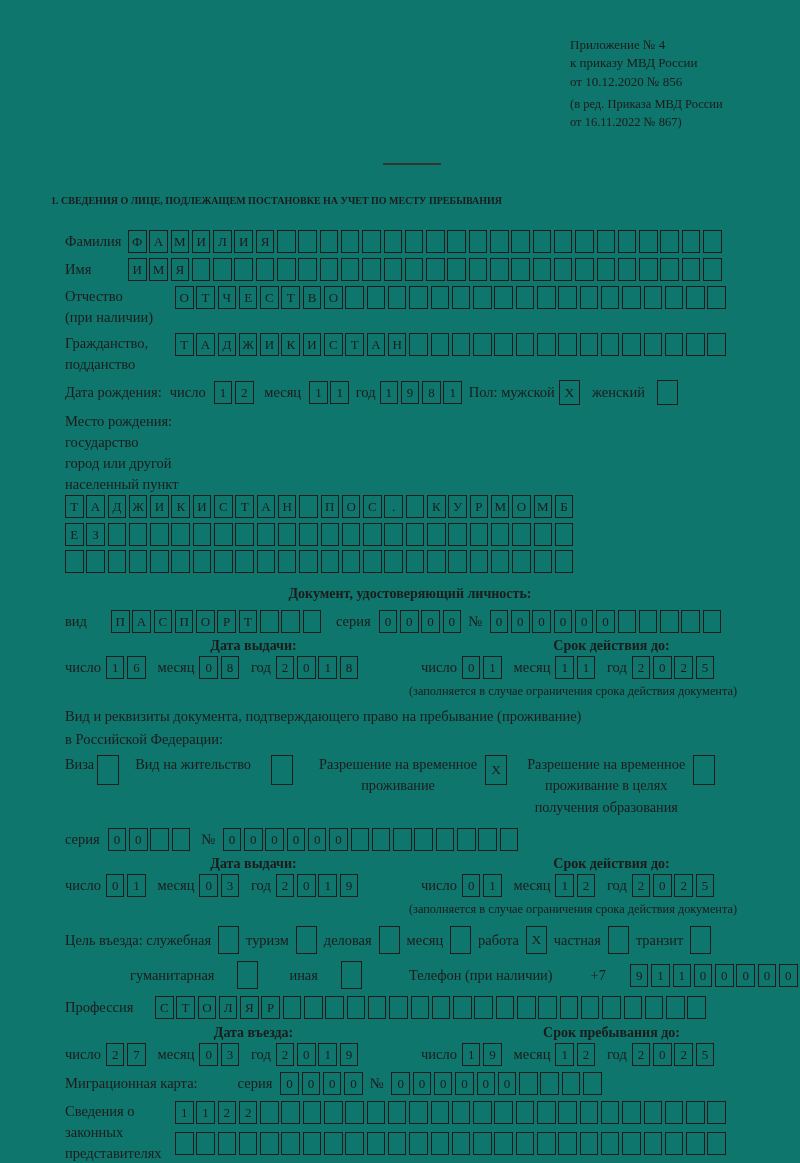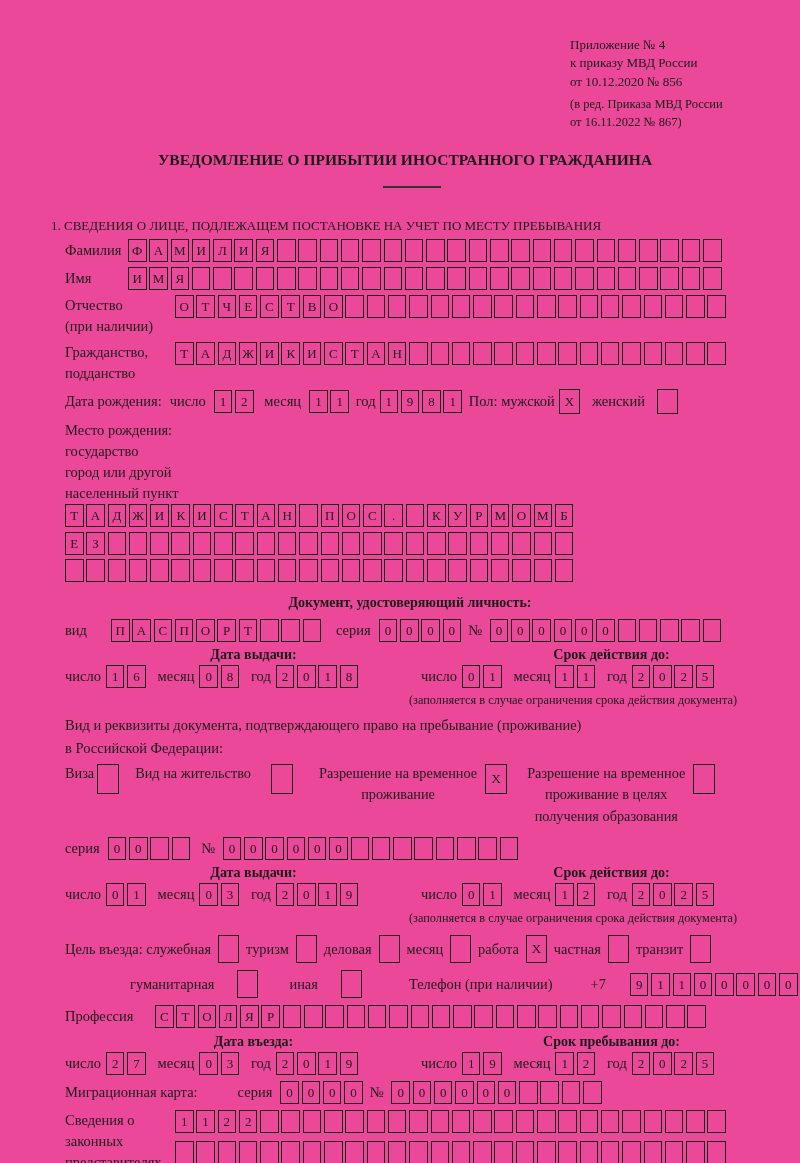--- a/index.html
+++ b/index.html
@@ -1,27 +1,27 @@
 <!DOCTYPE html>
 <html><head>
 <meta charset="utf-8">
 <style>
   html,body { margin:0; padding:0; background:#ffffff; }
   .page {
     width:800px; height:1163px; box-sizing:border-box; position:relative;
-    background:#ec4899; color:#1b1b1b;
+    background:#0f766e; color:#1b1b1b;
     font-family:"Liberation Serif","DejaVu Serif",serif;
     padding:36px 35px 0 65px; overflow:hidden;
   }
   .top-right { margin-left:auto; width:195px; font-size:13px; line-height:1.42; }
   .top-right .edition { margin-top:5px; font-size:12.5px; }
   .forma { text-align:right; font-weight:bold; font-size:15px; margin-top:16px; letter-spacing:.5px; }
   .title { text-align:center; font-weight:bold; font-size:15.5px; line-height:1.5; margin-top:16px; margin-left:-20px; }
   .blank-line { display:inline-block; width:58px; border-bottom:2px solid #333; margin-left:14px; }
-  .sect { font-weight:normal; font-size:13px; margin-top:24px; margin-bottom:5px; margin-left:-14px; }
+  .sect { font-weight:bold; font-size:10px; margin-top:24px; margin-bottom:24px; margin-left:-14px; }
 
   .row { display:flex; align-items:center; margin-bottom:5px; }
   .row.top { align-items:flex-start; }
   .lbl { font-size:14.5px; line-height:1.45; flex:none; }
   .w63 { width:63px; } .w110 { width:110px; } .w140 { width:140px; } .w90 { width:90px; }
   .cells { display:flex; flex:none; }
   .cell {
     width:16.5px; height:21px; border:1.6px solid #1c1c1c; margin-right:2.8px;
     display:flex; align-items:center; justify-content:center;
     font-size:13px; line-height:1; flex:none;
@@ -66,21 +66,20 @@
     <div>к приказу МВД России</div>
     <div>от 10.12.2020 № 856</div>
     <div class="edition">
       <div>(в ред. Приказа МВД России</div>
       <div>от 16.11.2022 № 867)</div>
     </div>
   </div>
 
 
   <div class="title">
-    <div>УВЕДОМЛЕНИЕ О ПРИБЫТИИ ИНОСТРАННОГО ГРАЖДАНИНА</div>
     <div><span class="blank-line"></span></div>
   </div>
 
   <div class="sect">1. СВЕДЕНИЯ О ЛИЦЕ, ПОДЛЕЖАЩЕМ ПОСТАНОВКЕ НА УЧЕТ ПО МЕСТУ ПРЕБЫВАНИЯ</div>
 
   <div class="row">
     <div class="lbl w63">Фамилия</div>
     <div class="cells">
         <div class="cell">Ф</div>
         <div class="cell">А</div>

